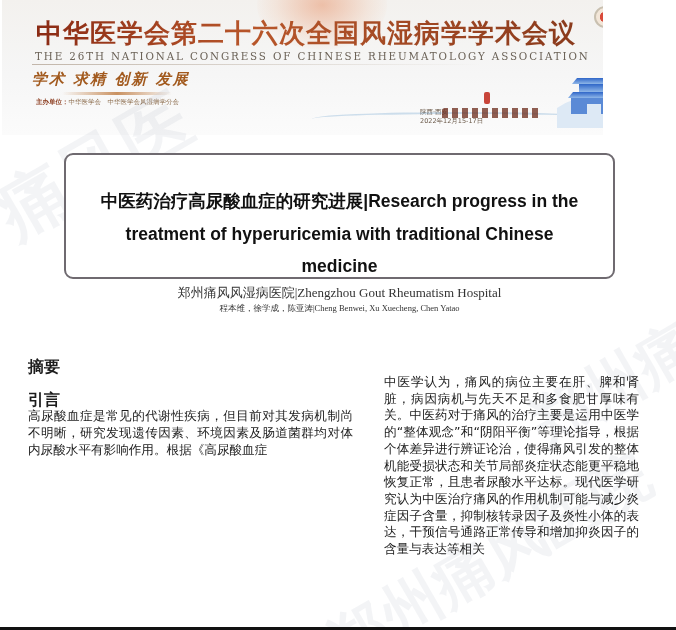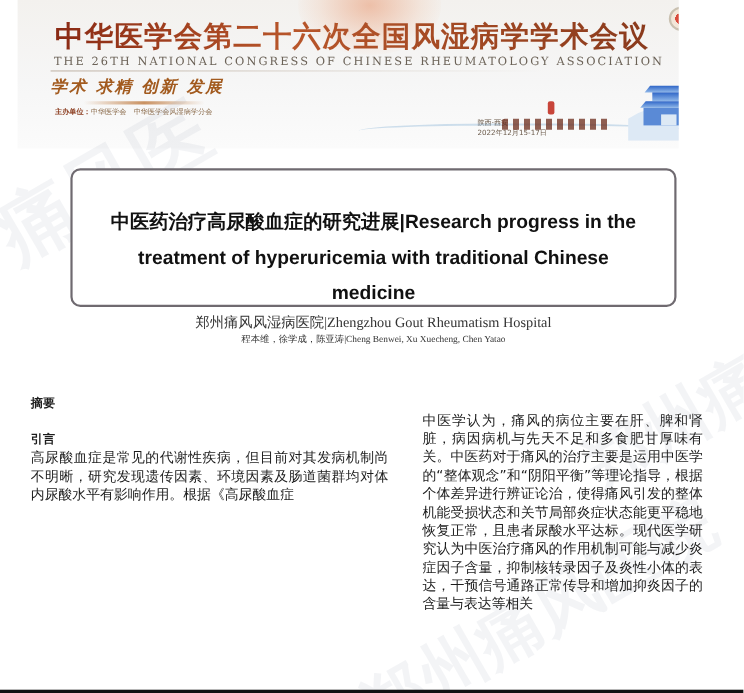--- a/index.html
+++ b/index.html
@@ -1,20 +1,20 @@
 <!DOCTYPE html>
 <html><head>
 <meta charset="utf-8">
 <style>
   * { box-sizing: border-box; margin: 0; padding: 0; }
   html, body { width: 676px; height: 630px; overflow: hidden; background: #ffffff; }
   body { position: relative; font-family: "DejaVu Sans", sans-serif; color: #1a1a1a; }
 
   .banner {
-    position: absolute; left: 16px; top: 0; width: 601px; height: 135px;
+    position: absolute; left: 2px; top: 0; width: 601px; height: 135px;
     background: linear-gradient(180deg, #f3f1ee 0%, #f6f6f6 55%, #fbfbfb 100%);
     overflow: hidden;
   }
   .sun {
     position: absolute; left: 255px; top: -40px; width: 130px; height: 90px;
     border-radius: 50%;
     background: radial-gradient(ellipse at center, rgba(232,150,110,0.55) 0%, rgba(240,190,160,0.25) 50%, rgba(255,255,255,0) 75%);
   }
   .banner-title {
     position: absolute; left: 34px; top: 16px;
@@ -95,21 +95,21 @@
   }
   .authors {
     font-family: "Liberation Serif", serif; font-size: 8.5px; color: #333; line-height: 15px;
   }
 
   .col {
     position: absolute; font-family: "DejaVu Sans", sans-serif; font-size: 12.6px; line-height: 16.7px; color: #1c1c1c;
   }
   .col-left { left: 28px; top: 359px; width: 325px; }
   .col-right { left: 384px; top: 374px; width: 255px; }
-  .sec-head { font-weight: bold; font-size: 11px; }
+  .sec-head { font-weight: bold; font-size: 16px; }
   .col-right .sec-head { font-size: 11.2px; }
   .para { text-align: justify; text-justify: inter-character; }
   .gap { height: 16px; }
 
   .bottom-bar { position: absolute; left: 0; top: 627px; width: 676px; height: 3px; background: #111; }
 </style>
 </head>
 <body>
 
 <div class="banner">

